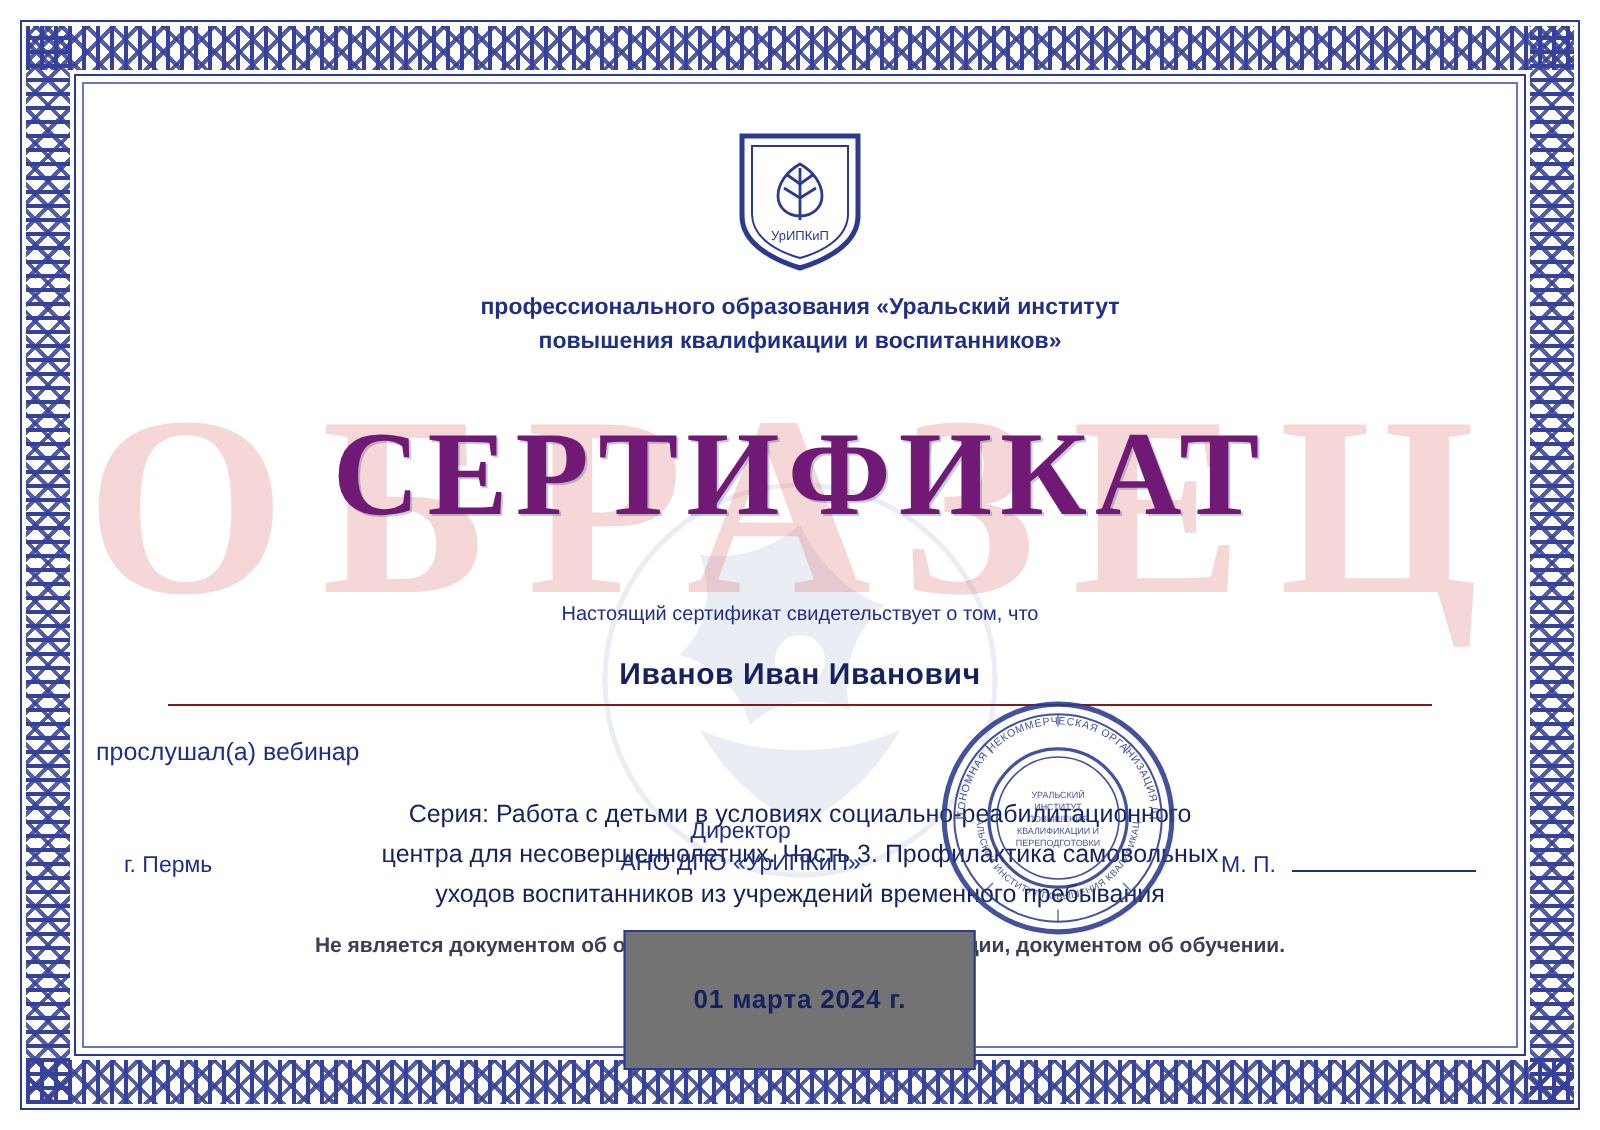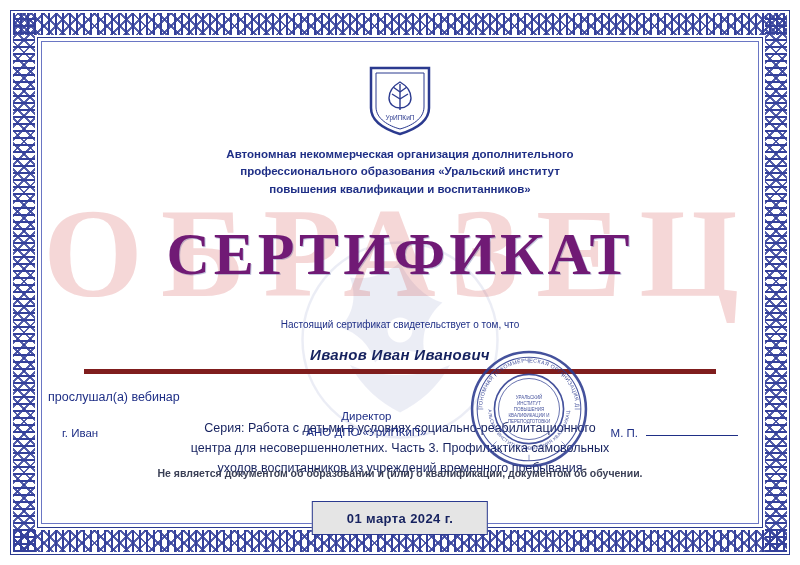--- a/index.html
+++ b/index.html
@@ -139,23 +139,22 @@
   .statement {
     text-align: center;
     color: #1f2f86;
     font-size: 10px;
     margin-top: 30px;
   }
 
   .recipient-wrap {
     margin: 16px 36px 0 36px;
     text-align: center;
-    border-bottom: 5px solid #7f1d1d;
+    border-bottom: 1px solid #7f1d1d;
     padding-bottom: 5px;
-    font-style: italic;
   }
   .recipient {
     font-size: 15px;
     font-weight: bold;
     color: #16225f;
     letter-spacing: 0.3px;
   }
 
   .action {
     text-align: left;
@@ -232,23 +231,23 @@
     font-size: 10.5px;
     font-weight: bold;
   }
 
   
   .date-box {
     position: absolute;
     left: 50%;
     transform: translateX(-50%);
     bottom: -18px;
-    background: #e5e5e5;
+    background: #737373;
     border: 1px solid #2b3a8f;
-    padding: 7px 34px;
+    padding: 25px 34px;
     z-index: 7;
   }
   .date-text {
     color: #16225f;
     font-size: 13px;
     font-weight: bold;
     letter-spacing: 0.4px;
   }
 </style>
 </head>
@@ -282,21 +281,20 @@
       <path d="M9 9 H57 V43 C57 55 44 62 33 65 C22 62 9 55 9 43 Z" fill="#ffffff" stroke="#2b3a8f" stroke-width="1"></path>
       <g stroke="#2b3a8f" stroke-width="1.4" fill="none">
         <path d="M33 18 C26 22 22 28 22 34 C22 40 27 44 33 44 C39 44 44 40 44 34 C44 28 40 22 33 18 Z"></path>
         <path d="M33 20 V46"></path>
         <path d="M33 28 L26 23 M33 28 L40 23 M33 35 L25 30 M33 35 L41 30"></path>
       </g>
       <text x="33" y="56" text-anchor="middle" font-family="Liberation Sans, sans-serif" font-size="6.5" fill="#2b3a8f">УрИПКиП</text>
     </svg>
 
     <div class="org-name">
-      <div>Автономная некоммерческая организация дополнительного</div>
       <div>профессионального образования «Уральский институт</div>
       <div>повышения квалификации и воспитанников»</div>
     </div>
 
     <div class="cert-title">СЕРТИФИКАТ</div>
 
     <div class="statement">Настоящий сертификат свидетельствует о том, что</div>
 
     <div class="recipient-wrap">
       <span class="recipient">Иванов Иван Иванович</span>
@@ -338,21 +336,21 @@
       <g font-family="Liberation Sans, sans-serif" font-size="4.4" fill="#2b3a8f" text-anchor="middle">
         <text x="60" y="50">УРАЛЬСКИЙ</text>
         <text x="60" y="56">ИНСТИТУТ</text>
         <text x="60" y="62">ПОВЫШЕНИЯ</text>
         <text x="60" y="68">КВАЛИФИКАЦИИ И</text>
         <text x="60" y="74">ПЕРЕПОДГОТОВКИ</text>
       </g>
     </svg>
 
     <div class="sig-row">
-      <div class="city">г. Иван</div>
+      <div class="city">г. Пермь</div>
       <div class="director">
         <div>Директор</div>
         <div>АНО ДПО «УрИПКиП»</div>
       </div>
       <div class="mp">
         <span>М. П.</span>
         <span class="mp-line"></span>
       </div>
     </div>
 

